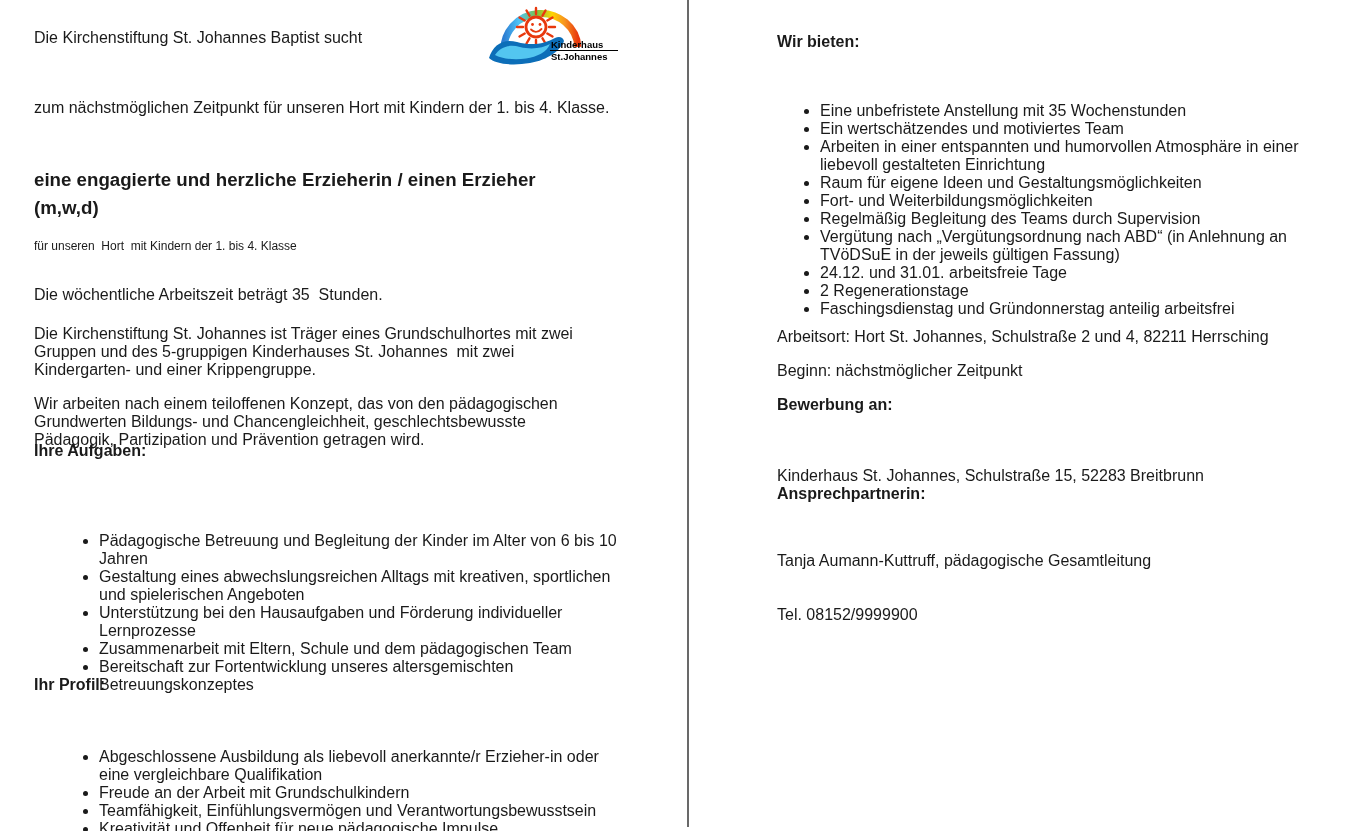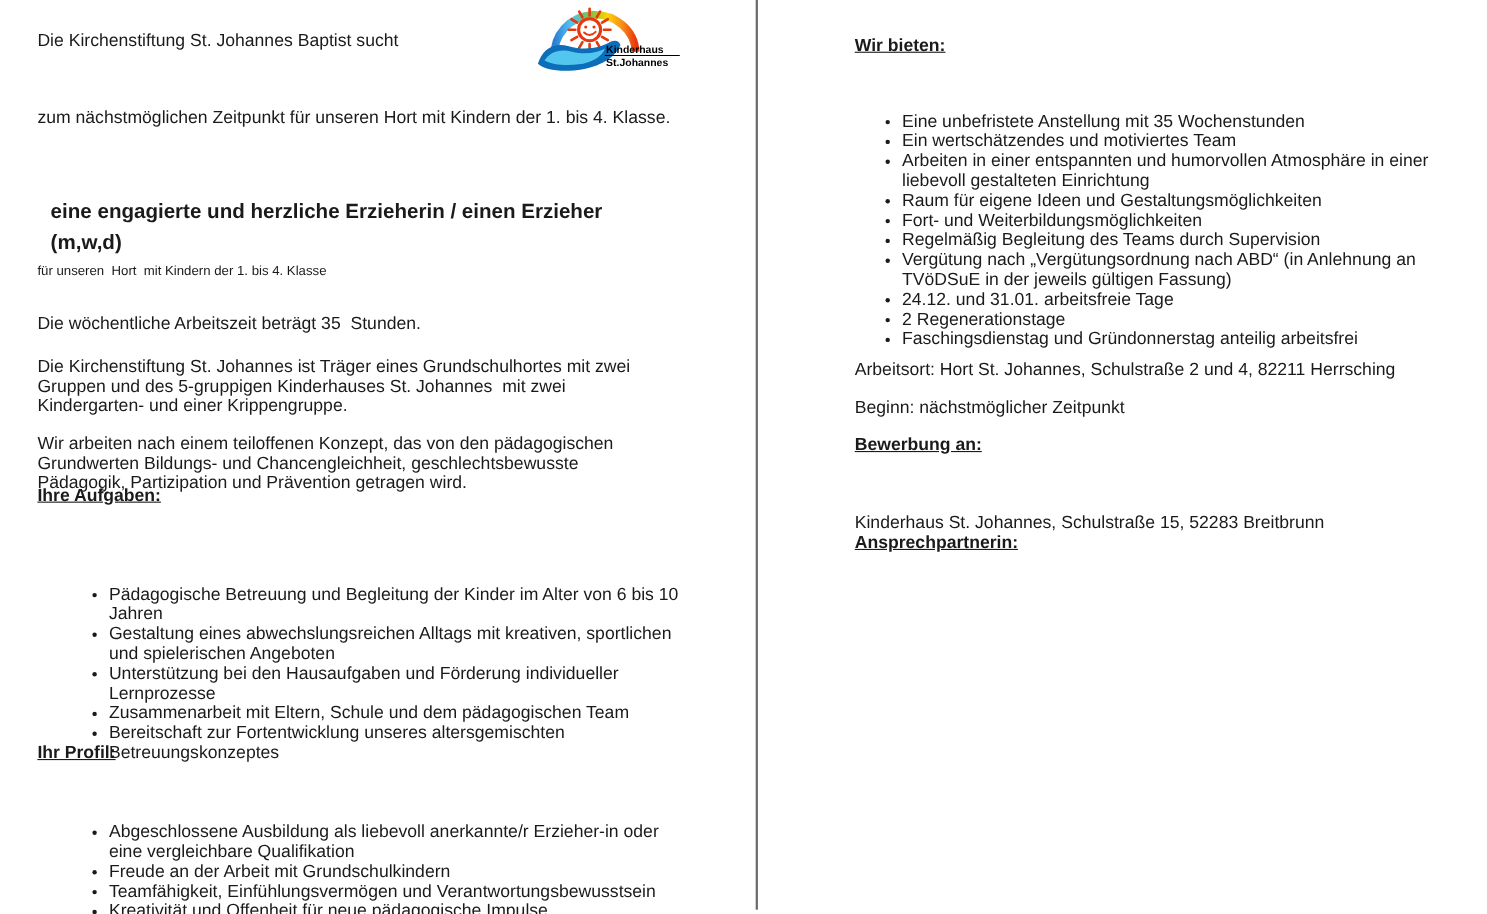--- a/index.html
+++ b/index.html
@@ -2,21 +2,21 @@
 <html lang="de"><head>
 <meta charset="utf-8">
 <style>
   html,body{margin:0;padding:0;}
   body{
     width:1352px;height:831px;background:#ffffff;position:relative;overflow:hidden;
     font-family:"Liberation Sans", sans-serif;color:#1a1a1a;
   }
   .blk{position:absolute;font-size:16px;line-height:18px;white-space:pre-wrap;}
   .b{font-weight:400;}
-  .bold{font-weight:700;text-decoration:underline;}
+  .bold{font-weight:700;}
   .headline{font-size:18.7px;font-weight:700;line-height:27.5px;}
   .small{font-size:12px;}
   .vline{position:absolute;left:687px;top:0;width:2px;height:827px;background:#696969;}
   ul.bullets{margin:0;padding:0 0 0 65px;list-style:disc;}
   ul.bullets.r{padding-left:43px;}
   ul.bullets li{padding:0;margin:0;}
   svg.logo{position:absolute;}
 </style>
 </head>
 <body>
@@ -65,21 +65,21 @@
       <path d="M1,57 C5,44 15,37 29,41 C43,45 57,43 67,37 C71,35 75,36 76,40 C73,49 60,59 42,62 C24,65 7,63 1,57 Z" fill="#0C6EB8"></path>
       <path d="M7,54 C12,46 21,43 32,46 C44,49 55,47 62,43 C59,51 49,56 38,57.5 C27,59 14,58 7,54 Z" fill="#53C6F0"></path>
 
       <text x="63" y="47" font-size="9.5" font-weight="bold" fill="#000">Kinderhaus</text>
       <line x1="62" y1="49.5" x2="130" y2="49.5" stroke="#000" stroke-width="1"></line>
       <text x="63" y="59" font-size="9.5" font-weight="bold" fill="#000">St.Johannes</text>
     </svg>
 
     <div class="blk" style="left:34px;top:99px;width:640px"><span>zum nächstmöglichen Zeitpunkt für unseren Hort mit Kindern der </span><span class="b">1. bis 4. Klasse</span><span>.</span></div>
 
-    <h1 class="blk headline" style="left:34px;top:166px;width:545px;margin:12px">eine engagierte und herzliche Erzieherin / einen Erzieher (m,w,d)</h1>
+    <h1 class="blk headline" style="left:34px;top:166px;width:545px;margin:0">eine engagierte und herzliche Erzieherin / einen Erzieher (m,w,d)</h1>
 
     <div class="blk small" style="left:34px;top:237px;width:600px"><span>für unseren  Hort  mit Kindern der </span><span class="b">1. bis 4. Klasse</span></div>
 
     <div class="blk" style="left:34px;top:286px;width:600px">Die wöchentliche Arbeitszeit beträgt 35  Stunden.</div>
 
     <div class="blk" style="left:34px;top:325px;width:566px">Die Kirchenstiftung St. Johannes ist Träger eines Grundschulhortes mit zwei Gruppen und des 5-gruppigen Kinderhauses St. Johannes  mit zwei Kindergarten- und einer Krippengruppe.</div>
 
     <div class="blk" style="left:34px;top:395px;width:566px">Wir arbeiten nach einem teiloffenen Konzept, das von den pädagogischen Grundwerten Bildungs- und Chancengleichheit, geschlechtsbewusste Pädagogik, Partizipation und Prävention getragen wird.</div>
 
     <div class="blk bold" style="left:34px;top:442px;width:300px">Ihre Aufgaben:</div>
@@ -110,16 +110,18 @@
 
     <div class="blk bold" style="left:777px;top:396px;width:300px">Bewerbung an:</div>
 
     <div class="blk" style="left:777px;top:431px;width:560px">
       <div>Kinderhaus St. Johannes, Schulstraße 15, 52283 Breitbrunn</div>
     </div>
 
     <div class="blk bold" style="left:777px;top:485px;width:300px">Ansprechpartnerin:</div>
 
     <div class="blk" style="left:777px;top:516px;width:560px">
+      <div>Tanja Aumann-Kuttruff, pädagogische Gesamtleitung</div>
+      <div>Tel. 08152/9999900</div>
     </div>
 
   </section>
 </div>
 
 </body></html>

